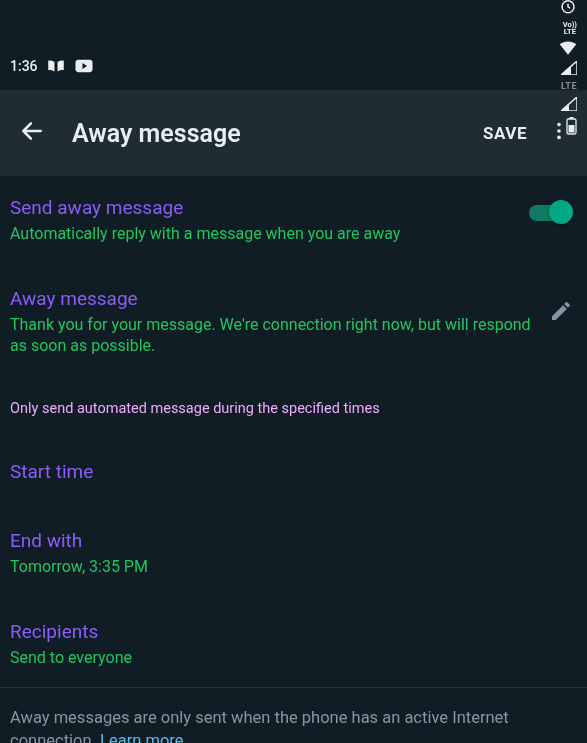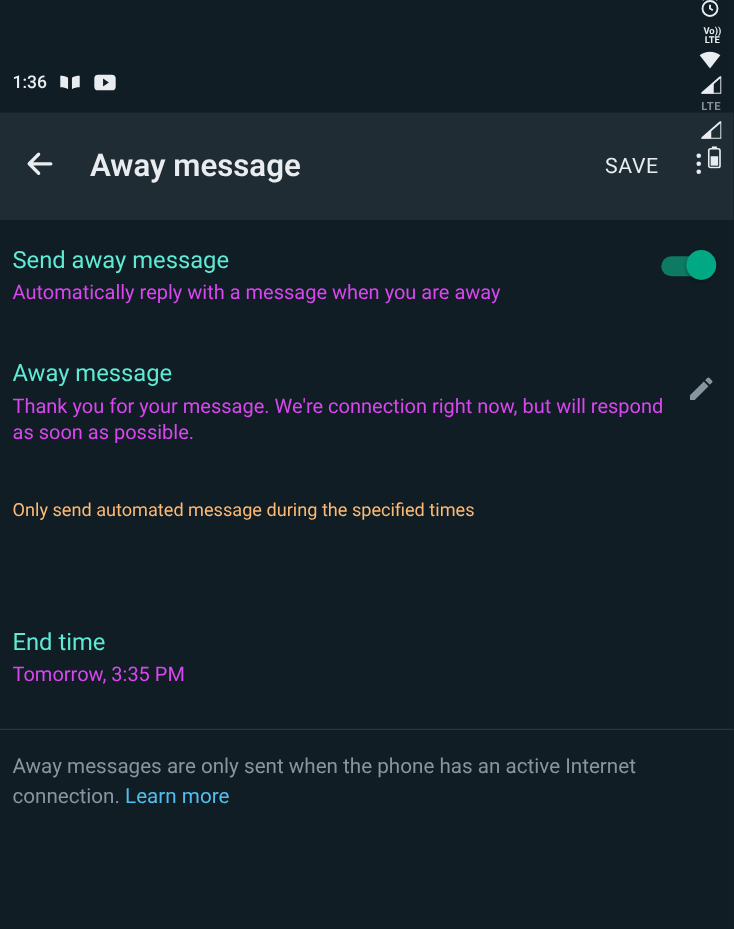--- a/index.html
+++ b/index.html
@@ -40,53 +40,53 @@
     cursor: pointer;
   }
   .app-title {
     flex: 1;
     font-size: 25px;
     font-weight: 600;
     padding-left: 16px;
   }
   .save-btn {
     font-size: 17px;
-    font-weight: 400;
+    font-weight: 700;
     letter-spacing: 0.5px;
     padding: 12px 12px;
     cursor: pointer;
   }
   .more-btn {
     width: 40px; height: 48px;
     display: flex; align-items: center; justify-content: center;
     cursor: pointer;
   }
 
   .content { padding-top: 4px; }
 
   .row {
     display: flex;
     align-items: flex-start;
     padding: 16px 14px 12px 10px;
   }
   .row-body { flex: 1; }
   .row-title {
     font-size: 19px;
-    color: #5eead4;
+    color: #8b5cf6;
     font-weight: 400;
     margin-bottom: 4px;
   }
   .row-sub {
     font-size: 16px;
-    color: #d946ef;
+    color: #22c55e;
     line-height: 1.35;
   }
   .row-sub-small {
     font-size: 14.5px;
-    color: #fdba74;
+    color: #f0abfc;
     line-height: 1.35;
   }
 
   .toggle {
     width: 44px; height: 24px;
     position: relative;
     margin-top: 4px;
     cursor: pointer;
   }
   .toggle-track {
@@ -244,34 +244,41 @@
   <div class="row">
     <div class="row-body">
       <div class="row-sub-small">Only send automated message during the specified times</div>
     </div>
   </div>
 
   <div class="gap"></div>
 
   <div class="row">
     <div class="row-body">
-    </div>
-  </div>
-
-  <div class="gap"></div>
-
-  <div class="row">
-    <div class="row-body">
-      <div class="row-title">End time</div>
+      <div class="row-title">Start time</div>
+    </div>
+  </div>
+
+  <div class="gap"></div>
+
+  <div class="row">
+    <div class="row-body">
+      <div class="row-title">End with</div>
       <div class="row-sub">Tomorrow, 3:35 PM</div>
     </div>
   </div>
 
   <div class="gap"></div>
 
+  <div class="row">
+    <div class="row-body">
+      <div class="row-title">Recipients</div>
+      <div class="row-sub">Send to everyone</div>
+    </div>
+  </div>
 
   <div class="divider"></div>
 
   <div class="footer">
     <span>Away messages are only sent when the phone has an active Internet connection. </span><span class="learn-more">Learn more</span>
   </div>
 
 </div>
 
 </body></html>

